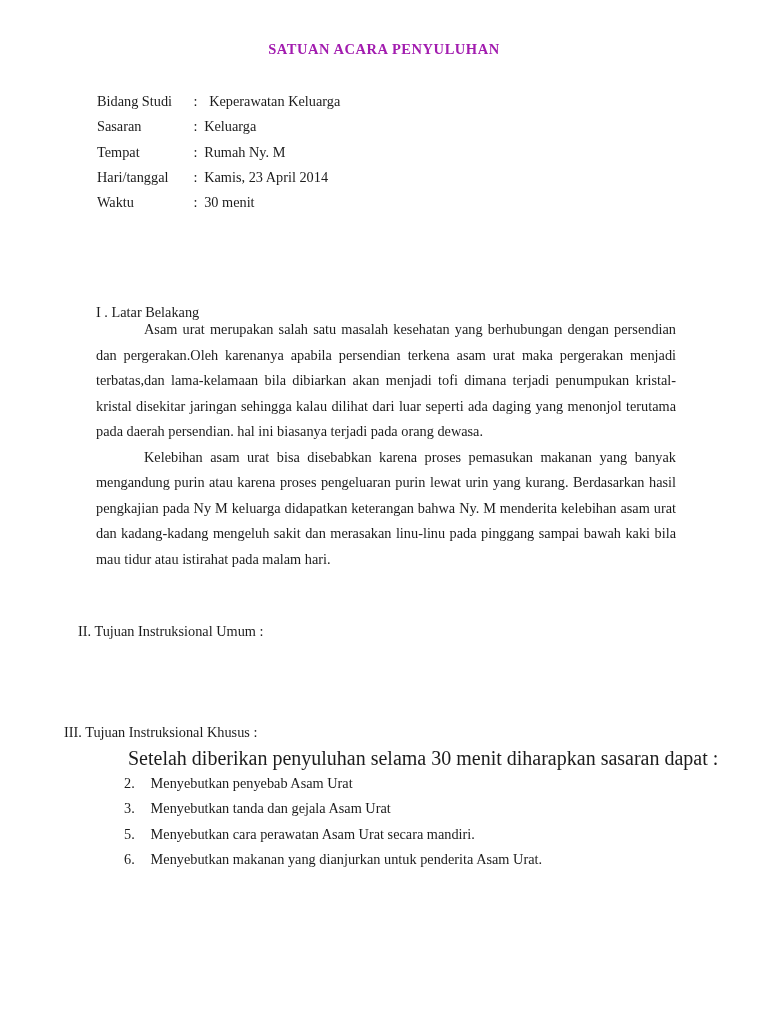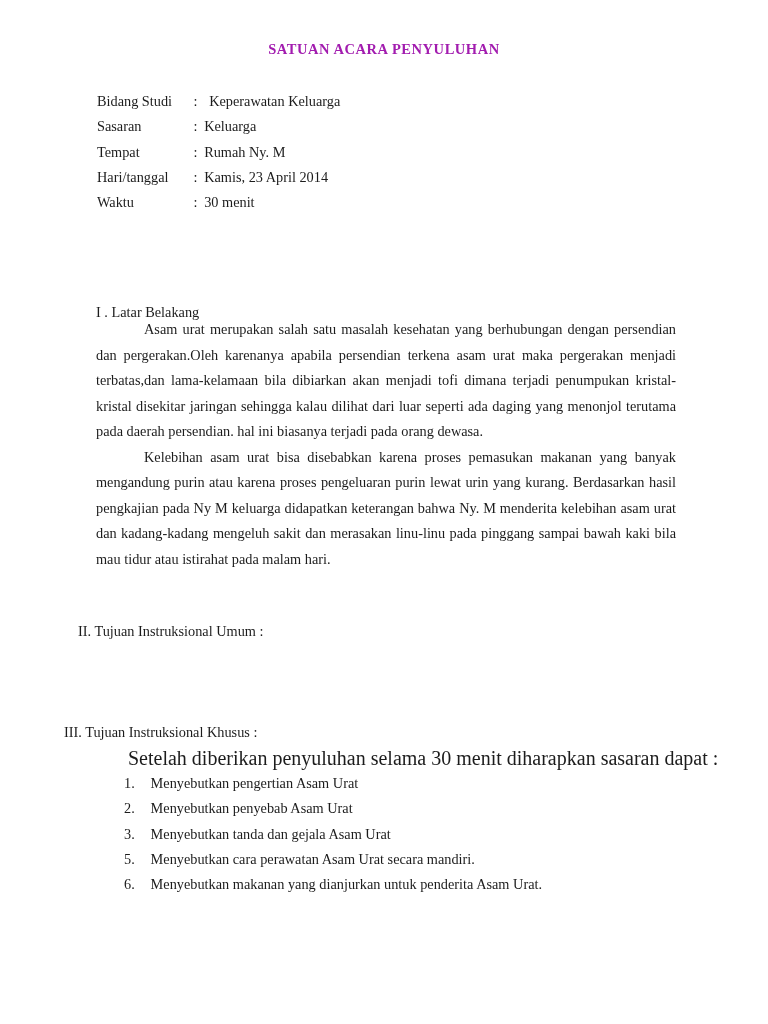--- a/index.html
+++ b/index.html
@@ -176,24 +176,20 @@
 
   <div class="section-heading" style="top:619px; left:78px;">II.  Tujuan Instruksional Umum :</div>
 
 
   <div class="section-heading" style="top:720px; left:64px;">III.  Tujuan Instruksional Khusus :</div>
 
   <div class="plain-line" style="top:746px; left:128px;">Setelah diberikan penyuluhan selama 30 menit diharapkan sasaran dapat :</div>
 
   <div class="num-list" style="top:771px;">
 
-    <div class="num-item">
-      <span class="num-marker">1.</span>
-      <span class="num-text">Menyebutkan pengertian Asam Urat</span>
-    </div>
 
     <div class="num-item">
       <span class="num-marker">2.</span>
       <span class="num-text">Menyebutkan penyebab Asam Urat</span>
     </div>
 
     <div class="num-item">
       <span class="num-marker">3.</span>
       <span class="num-text">Menyebutkan tanda dan gejala Asam Urat</span>
     </div>

